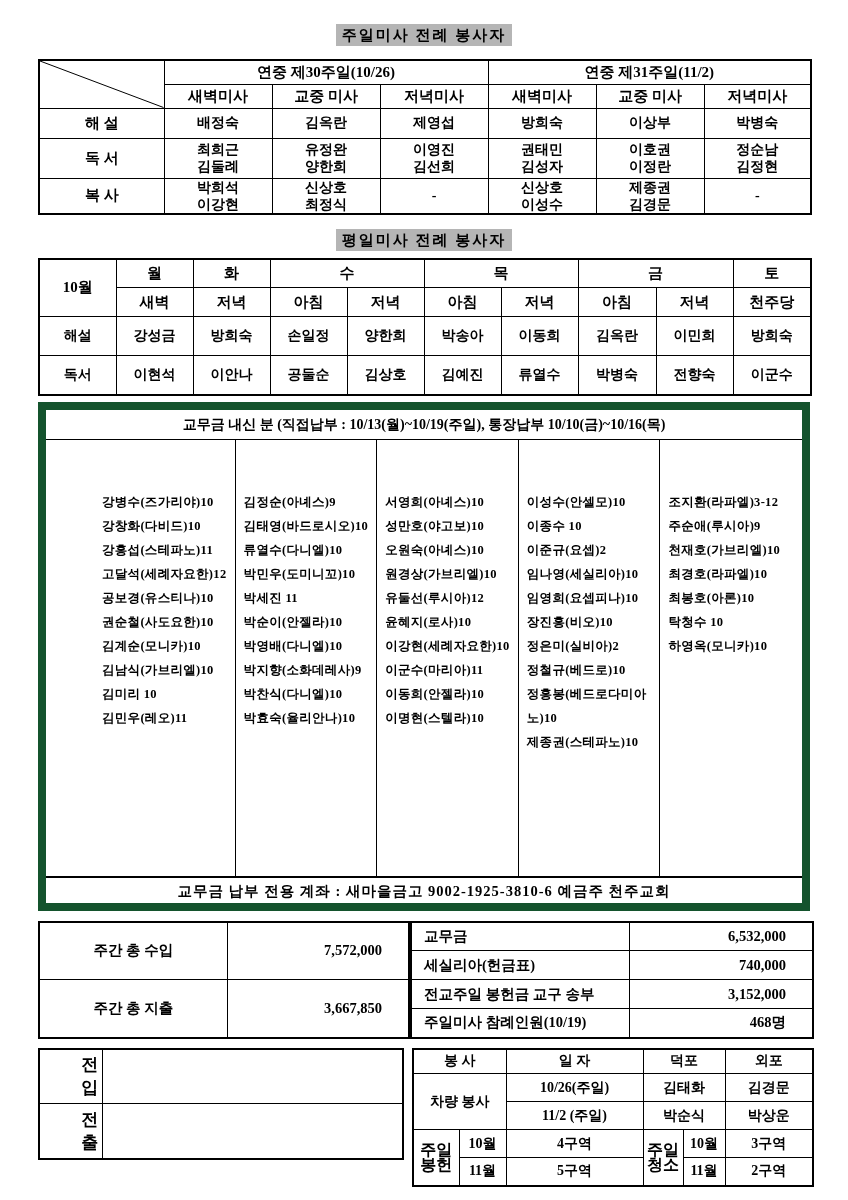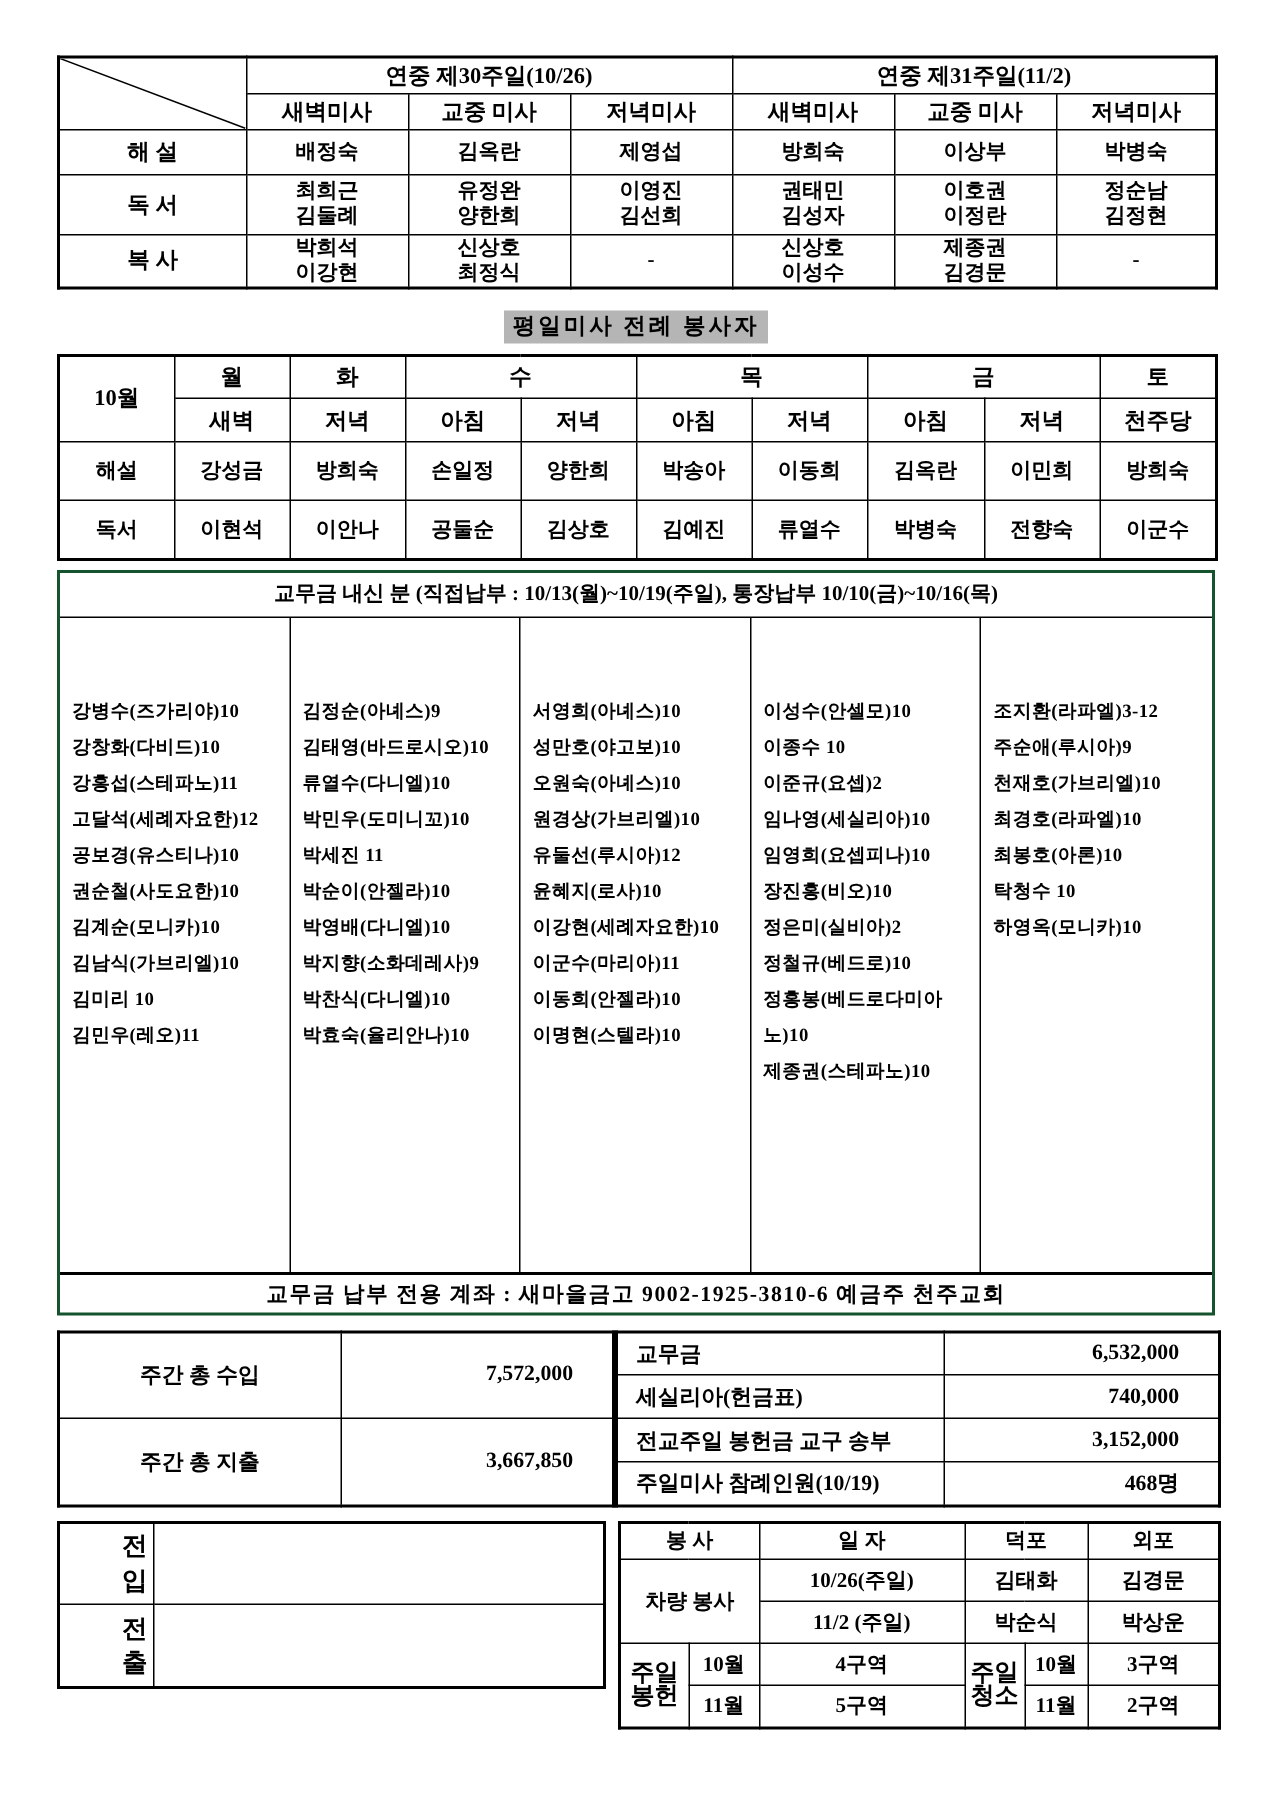--- a/index.html
+++ b/index.html
@@ -29,24 +29,24 @@
   .t1 tr.r-haeseol td { height:30px; }
   .t1 tr.r-dokseo  td { height:40px; }
   .t1 tr.r-boksa   td { height:24px; }
   .diag { position:relative; padding:0; }
   .diag svg { position:absolute; inset:0; width:100%; height:100%; display:block; }
 
   .t2 { margin-top:7px; }
   .t2 td { height:29px; font-size:15px; }
   .t2 tr.body td { height:39px; font-size:14px; }
 
-  .don { width:772px; border:2px solid #14532d; margin-top:6px; }
+  .don { width:772px; border:8px solid #14532d; margin-top:6px; }
   .don-header { border-bottom:1px solid #000; text-align:center;
                 font-size:14px; line-height:29px; height:30px; }
-  .don-body { display:flex; height:436px; }
+  .don-body { display:flex; height:436px;margin-left:48px; }
   .don-col { width:20%; border-right:1px solid #000; padding:50px 0 0 8px;
              text-align:left; }
   .don-col:last-child { border-right:none; }
   .don-item { font-size:12.5px; line-height:24px; letter-spacing:0.3px; }
   .don-footer { border-top:2px solid #000; text-align:center;
                 font-size:14.5px; line-height:26px; height:27px; letter-spacing:1px; }
 
   .fin { display:flex; margin-top:10px; }
   .fin table td { font-size:14.5px; }
   .fin-left { width:370px; }
@@ -63,20 +63,23 @@
   .service { width:400px;font-family:Liberation Serif, serif; }
   .service td { height:28px; }
   .service tr.shead td { height:25px; }
   .service .two-line { font-size:16px; line-height:15px; }
 </style>
 </head>
 <body>
 
 <div class="page">
 
+  <div class="title-band">
+    <span>주일미사 전례 봉사자</span>
+  </div>
 
   <table class="t1 framed">
     <colgroup>
         <col style="width:125px">
         <col style="width:108px">
         <col style="width:108px">
         <col style="width:108px">
         <col style="width:108px">
         <col style="width:108px">
         <col style="width:107px">

